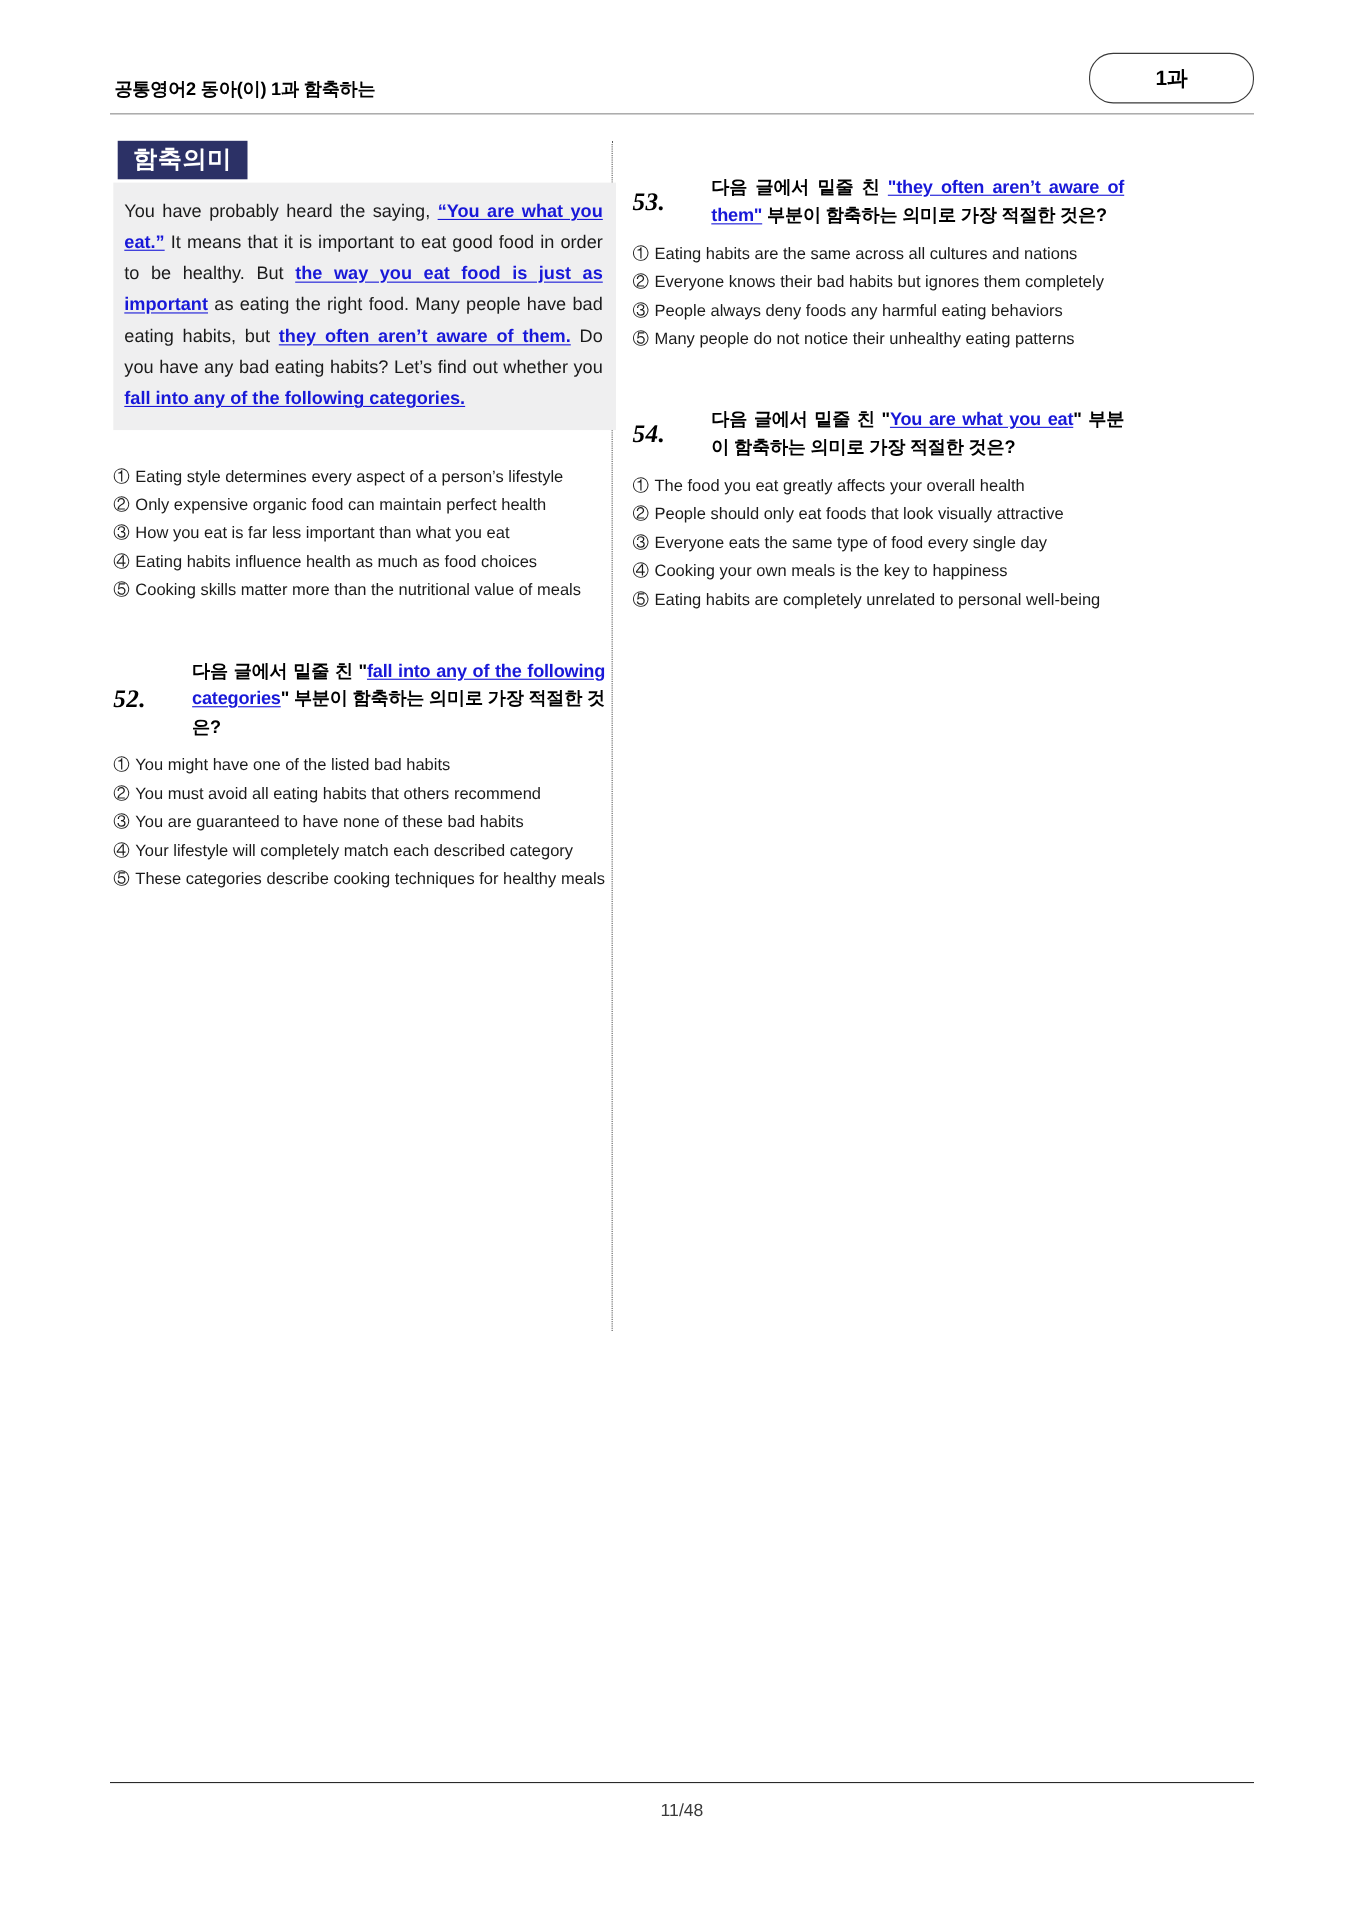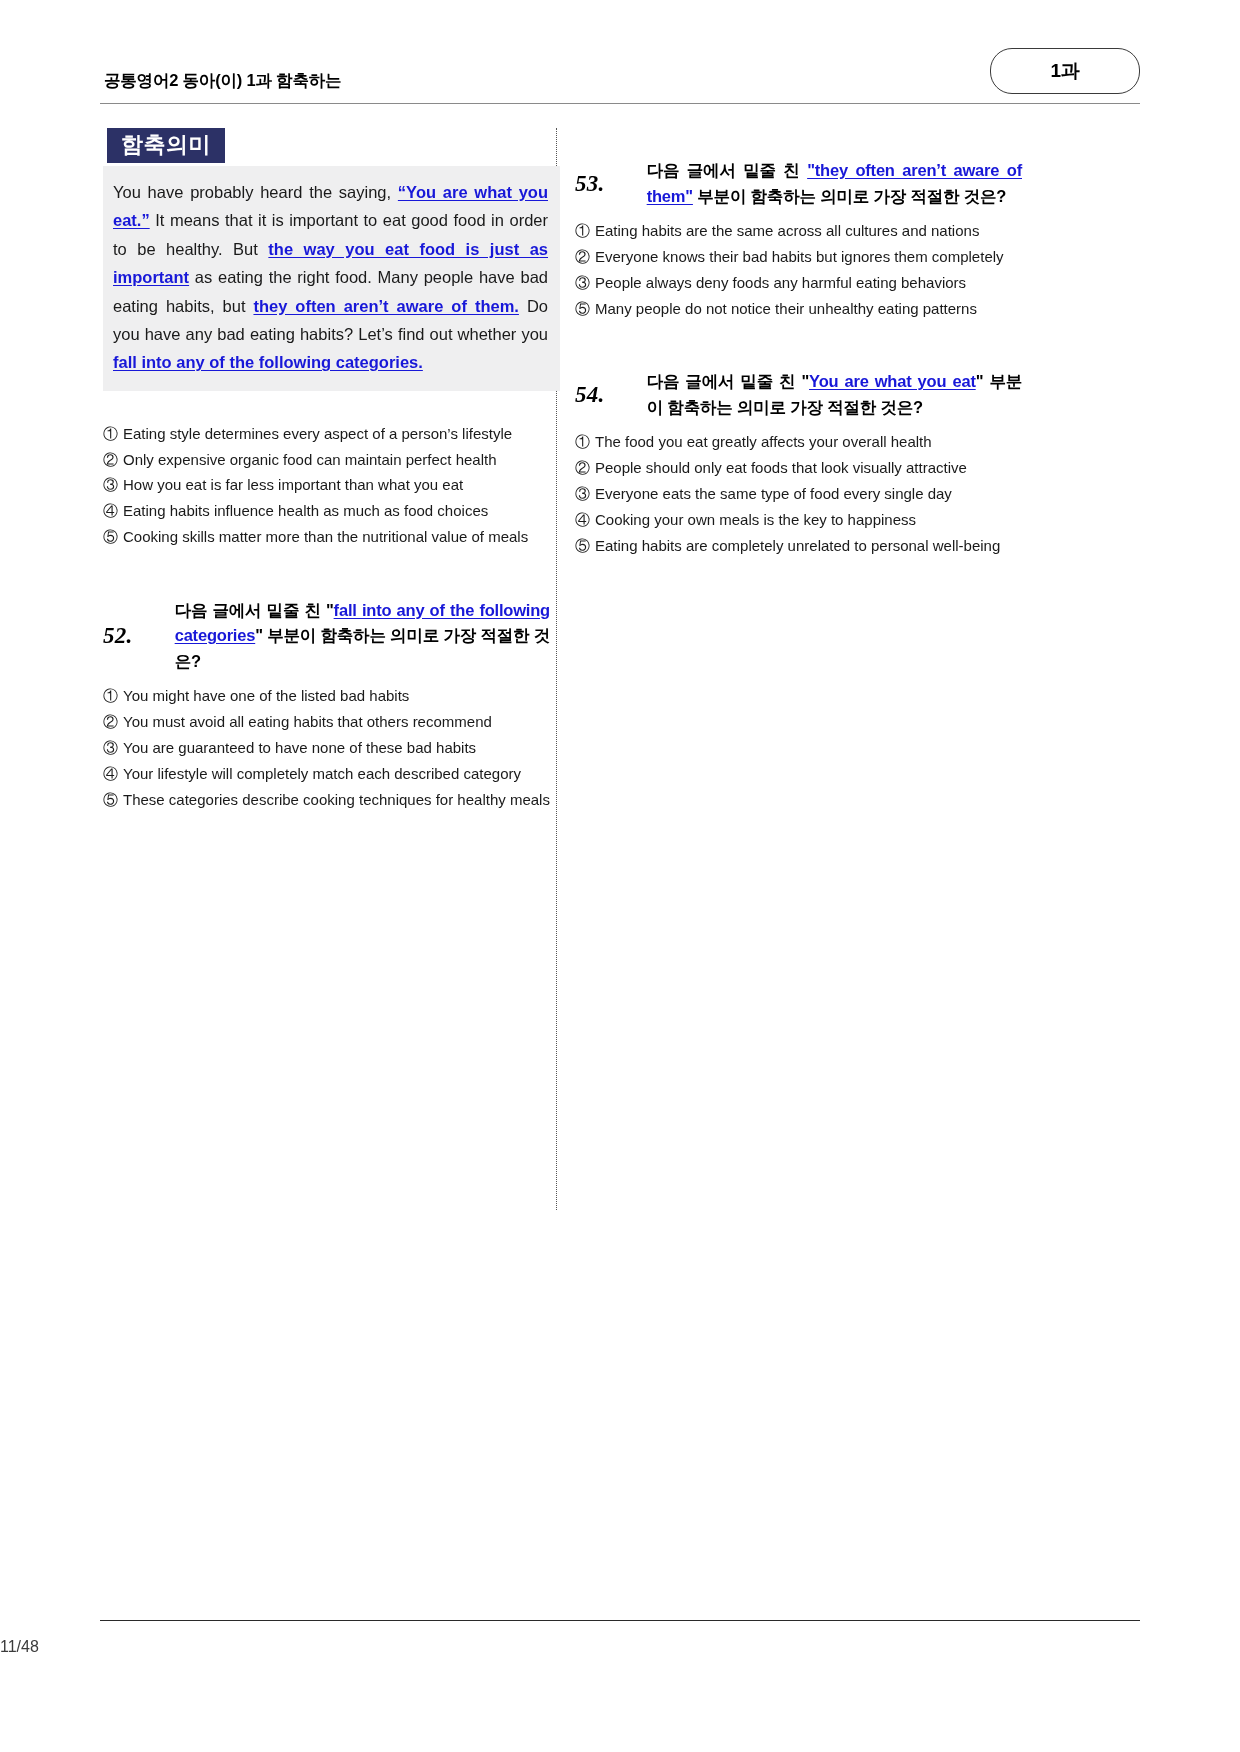--- a/index.html
+++ b/index.html
@@ -167,21 +167,21 @@
     top: 1620px;
     width: 1040px;
     height: 0;
     border-top: 1.5px solid #2a2a2a;
   }
   .footer-page {
     position: absolute;
     left: 0;
     top: 1638px;
     width: 1240px;
-    text-align: left;
+    text-align: center;
     font-size: 16px;
     color: #3b3b3b;
   }
 </style>
 </head>
 <body>
 
 <div class="page">
 
   <div class="header">

